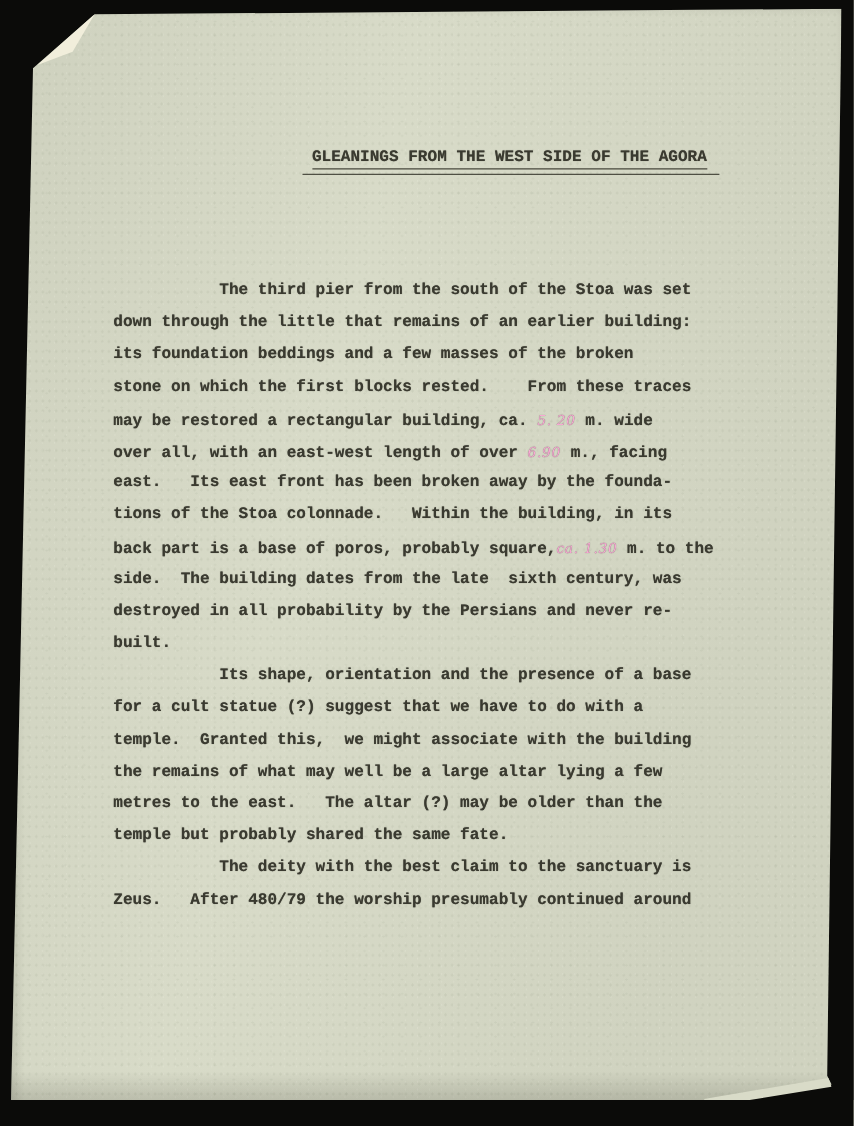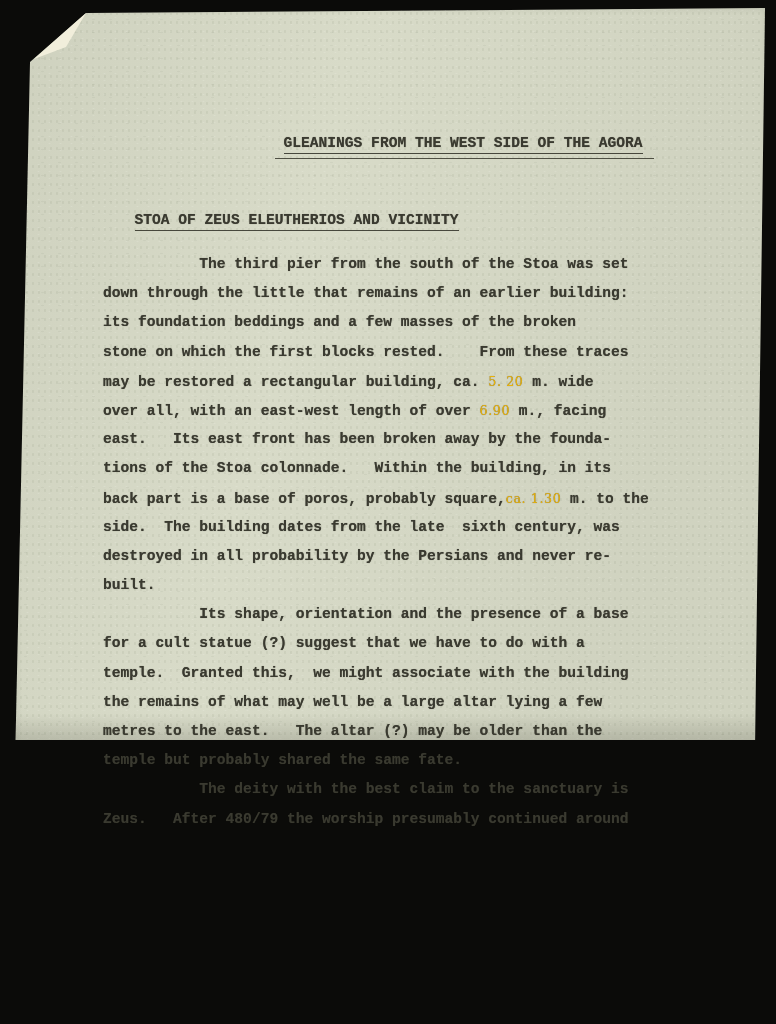--- a/index.html
+++ b/index.html
@@ -11,21 +11,21 @@
   * { margin: 0; padding: 0; box-sizing: border-box; }
   html, body { width: 776px; height: 1024px; }
   body {
     background: var(--background);
     font-family: "Liberation Mono", "DejaVu Sans Mono", monospace;
     overflow: hidden;
   }
   .scan {
     position: relative;
     width: 776px;
-    height: 740px;
+    height: 1000px;
     background: var(--background);
   }
   
   .paper {
     position: absolute;
     inset: 0;
     background-color: var(--paper);
     background-image:
       radial-gradient(rgba(110,120,95,0.10) 0.8px, transparent 1.1px),
       radial-gradient(rgba(255,255,246,0.14) 0.8px, transparent 1.1px),
@@ -111,44 +111,42 @@
     border-bottom: 1.7px solid rgba(55,55,45,0.85);
   }
   .underline {
     display: inline-block;
     padding-bottom: 2px;
     border-bottom: 1.6px solid rgba(55,55,45,0.9);
   }
   .line { height: 29.2px; }
   .hand {
     font-family: "DejaVu Serif", serif;
+    font-style: italic;
     font-weight: 500;
     font-size: 12.6px;
     letter-spacing: 0.6px;
-    color: #eab308;
+    color: #f9a8d4;
   }
 </style>
 </head>
 <body>
 
 <div class="scan">
 
   <div class="paper"></div>
   <div class="fold-tl"></div>
   <div class="fold-br"></div>
   <div class="fold-bl"></div>
 
   <div class="content">
 
     <div class="abs title-row">
       <span class="dbl-underline">GLEANINGS FROM THE WEST SIDE OF THE AGORA</span>
     </div>
 
 
-    <div class="abs heading-row">
-      <span class="underline">STOA OF ZEUS ELEUTHERIOS AND VICINITY</span>
-    </div>
 
 
     <div class="abs body-block"><div class="line"><span class="typed">           The third pier from the south of the Stoa was set</span></div><div class="line"><span class="typed">down through the little that remains of an earlier building:</span></div><div class="line"><span class="typed">its foundation beddings and a few masses of the broken</span></div><div class="line"><span class="typed">stone on which the first blocks rested.    From these traces</span></div><div class="line"><span class="typed">may be restored a rectangular building, ca. </span><span class="hand">5. 20</span><span class="typed"> m. wide</span></div><div class="line"><span class="typed">over all, with an east-west length of over </span><span class="hand">6.90</span><span class="typed"> m., facing</span></div><div class="line"><span class="typed">east.   Its east front has been broken away by the founda-</span></div><div class="line"><span class="typed">tions of the Stoa colonnade.   Within the building, in its</span></div><div class="line"><span class="typed">back part is a base of poros, probably square,</span><span class="hand">ca. 1.30</span><span class="typed"> m. to the</span></div><div class="line"><span class="typed">side.  The building dates from the late  sixth century, was</span></div><div class="line"><span class="typed">destroyed in all probability by the Persians and never re-</span></div><div class="line"><span class="typed">built.</span></div><div class="line"><span class="typed">           Its shape, orientation and the presence of a base</span></div><div class="line"><span class="typed">for a cult statue (?) suggest that we have to do with a</span></div><div class="line"><span class="typed">temple.  Granted this,  we might associate with the building</span></div><div class="line"><span class="typed">the remains of what may well be a large altar lying a few</span></div><div class="line"><span class="typed">metres to the east.   The altar (?) may be older than the</span></div><div class="line"><span class="typed">temple but probably shared the same fate.</span></div><div class="line"><span class="typed">           The deity with the best claim to the sanctuary is</span></div><div class="line"><span class="typed">Zeus.   After 480/79 the worship presumably continued around</span></div></div>
 
   </div>
 </div>
 
 </body></html>

